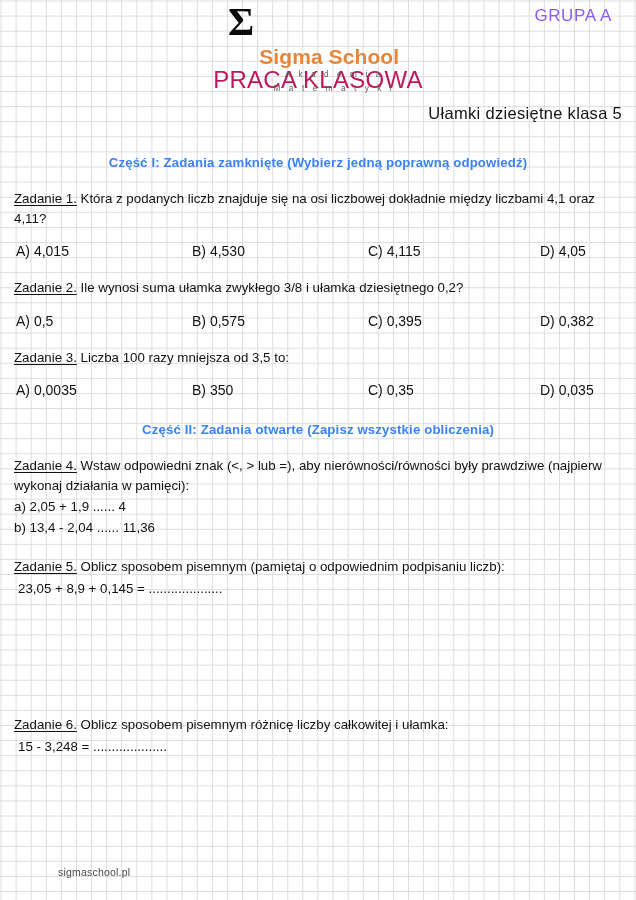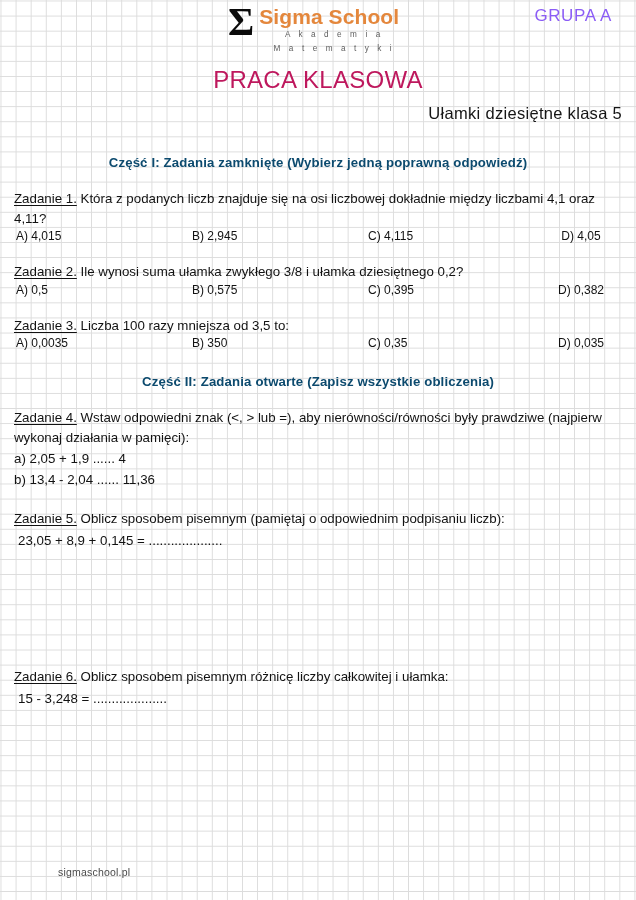--- a/index.html
+++ b/index.html
@@ -43,21 +43,21 @@
   }
   .logo-sigma {
     font-family:"Liberation Serif", serif;
     font-size:40px;
     font-weight:700;
     line-height:0.95;
     color:#0a0a0a;
     margin-right:5px;
     margin-top:-1px;
   }
-  .logo-text { padding-top:2px; }
+  .logo-text { padding-top:2px;margin-top:40px; }
   .logo-name {
     font-size:21px;
     font-weight:700;
     color:#E4873C;
     letter-spacing:0.1px;
     line-height:1;
   }
   .logo-sub1, .logo-sub2 {
     font-size:8.2px;
     color:#5e5e5e;
@@ -92,48 +92,49 @@
     letter-spacing:0.3px;
     margin-top:10px;
     color:#151515;
   }
 
   
   .section-head {
     text-align:center;
     font-size:13.2px;
     font-weight:700;
-    color:#0c4a6e;
+    color:#3b82f6;
     letter-spacing:0.15px;
   }
   .sec1 { margin-top:32px; }
   .sec2 { margin-top:24px; }
 
   
   .task { margin-top:19px; }
   .task-text {
     font-size:13.3px;
     line-height:1.52;
     color:#121212;
   }
   .task-label {
     text-decoration:underline;
     text-underline-offset:2px;
   }
 
   .options {
     display:flex;
-    font-size:12px;
+    margin-top:14px;
+    font-size:14px;
     color:#121212;
   }
   .options span { display:block; }
   .opt-a { width:178px; padding-left:2px; }
   .opt-b { width:176px; }
   .opt-c { width:172px; }
-  .opt-d { flex:1; text-align:center; }
+  .opt-d { flex:1; text-align:left; }
 
   .subitems {
     font-size:13.3px;
     line-height:1.58;
     color:#121212;
   }
   .eq {
     margin-top:2px;
     font-size:13.3px;
     line-height:1.55;
@@ -176,21 +177,21 @@
   <div class="subtitle">Ułamki dziesiętne klasa 5</div>
 
   <div class="section-head sec1">Część I: Zadania zamknięte (Wybierz jedną poprawną odpowiedź)</div>
 
   <div class="task">
     <div class="task-text">
       <span class="task-label">Zadanie 1.</span><span> Która z podanych liczb znajduje się na osi liczbowej dokładnie między liczbami 4,1 oraz 4,11?</span>
     </div>
     <div class="options">
       <span class="opt-a">A) 4,015</span>
-      <span class="opt-b">B) 2,945</span>
+      <span class="opt-b">B) 4,530</span>
       <span class="opt-c">C) 4,115</span>
       <span class="opt-d">D) 4,05</span>
     </div>
   </div>
 
   <div class="task">
     <div class="task-text">
       <span class="task-label">Zadanie 2.</span><span> Ile wynosi suma ułamka zwykłego 3/8 i ułamka dziesiętnego 0,2?</span>
     </div>
     <div class="options">

